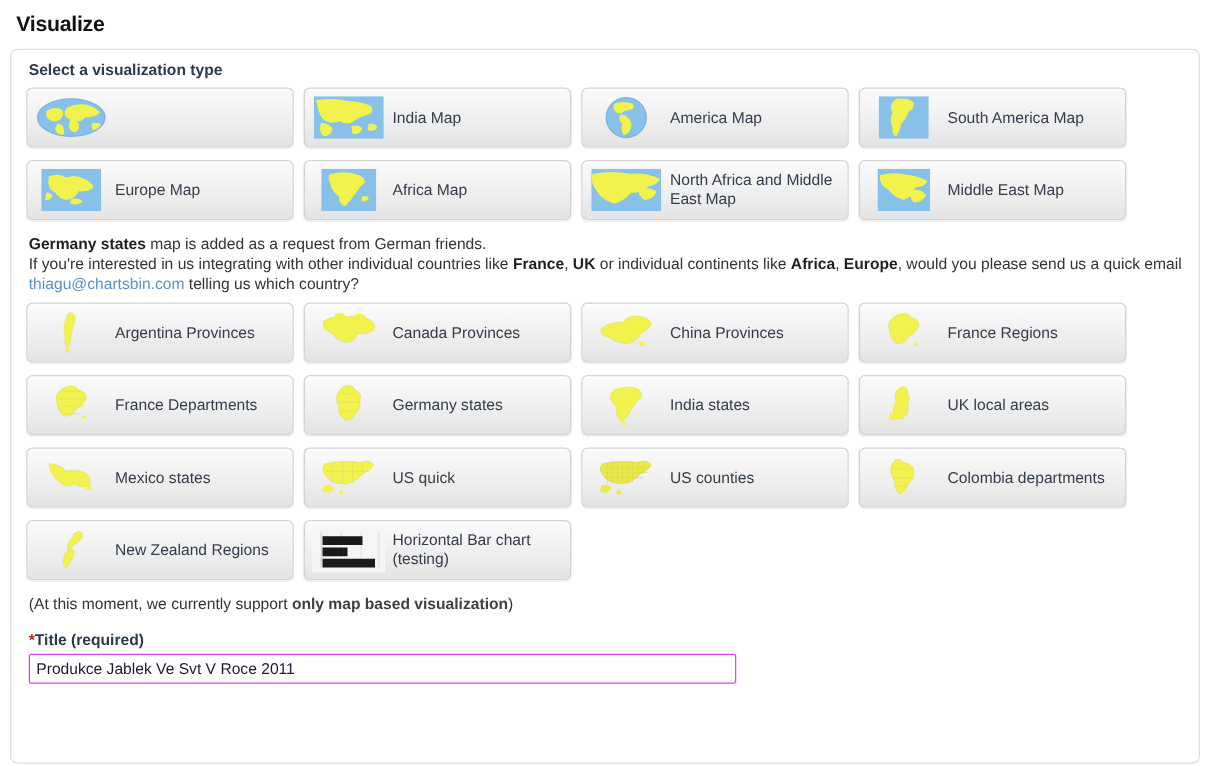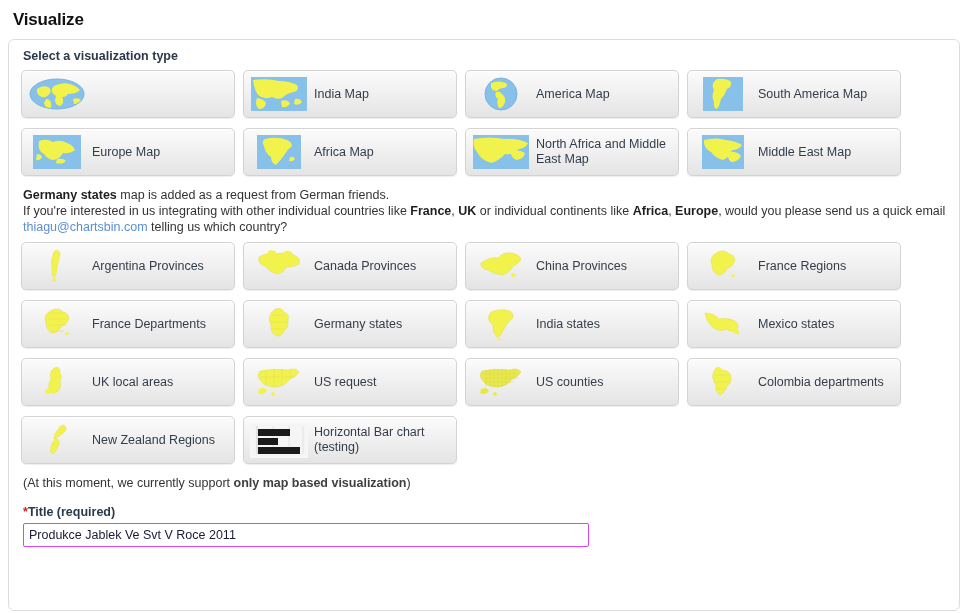--- a/index.html
+++ b/index.html
@@ -323,48 +323,48 @@
         <svg width="32" height="34" viewBox="0 0 32 34">
           <path d="M6 5 q10 -4 19 -1 q5 3 2 8 q-5 4 -8 10 q-3 7 -7 8 q-5 -5 -4 -12 q-8 -6 -2 -13z" fill="#f2f24d" stroke="#d8d850" stroke-width="0.4"></path>
           <path d="M14 30 q2 2 1 4 q-3 -1 -2 -4z" fill="#f2f24d"></path>
         </svg>
       </span>
       <span class="btn-label">India states</span>
     </div>
 
     <div class="viz-btn">
       <span class="thumb">
+        <svg width="28" height="34" viewBox="0 0 28 34">
+          <path d="M13 2 q5 1 4 6 q3 4 0 8 q2 7 -3 11 q-5 3 -8 -2 q-1 -7 2 -11 q-3 -8 5 -12z" fill="#f2f24d" stroke="#d8d850" stroke-width="0.4"></path>
+          <path d="M3 24 q5 -2 7 2 q-3 5 -8 2z" fill="#f2f24d"></path>
+        </svg>
+      </span>
+      <span class="btn-label">UK local areas</span>
+    </div>
+
+    <div class="viz-btn">
+      <span class="thumb">
         <svg width="42" height="34" viewBox="0 0 42 34">
           <path d="M3 6 q9 0 14 6 q9 -2 16 2 q5 4 2 9 q-6 3 -11 -1 q-6 4 -12 -1 q-7 -4 -9 -15z" fill="#f2f24d" stroke="#d8d850" stroke-width="0.4"></path>
           <path d="M33 21 q5 2 4 6 q-4 1 -6 -3z" fill="#f2f24d"></path>
         </svg>
       </span>
       <span class="btn-label">Mexico states</span>
-    </div>
-
-    <div class="viz-btn">
-      <span class="thumb">
-        <svg width="28" height="34" viewBox="0 0 28 34">
-          <path d="M13 2 q5 1 4 6 q3 4 0 8 q2 7 -3 11 q-5 3 -8 -2 q-1 -7 2 -11 q-3 -8 5 -12z" fill="#f2f24d" stroke="#d8d850" stroke-width="0.4"></path>
-          <path d="M3 24 q5 -2 7 2 q-3 5 -8 2z" fill="#f2f24d"></path>
-        </svg>
-      </span>
-      <span class="btn-label">UK local areas</span>
     </div>
 
     <div class="viz-btn">
       <span class="thumb">
         <svg width="46" height="34" viewBox="0 0 46 34">
           <path d="M4 6 q14 -3 28 -1 q7 -3 11 2 q-3 5 -9 7 q-5 7 -14 8 q-11 0 -15 -6 q-5 -5 -1 -10z" fill="#f2f24d" stroke="#d8d850" stroke-width="0.4"></path>
           <path d="M10 5 v16 M18 4 v18 M26 4 v17 M34 6 v9 M5 12 h34" stroke="#dede60" stroke-width="0.5" fill="none"></path>
           <path d="M3 24 q6 -3 8 2 q-3 5 -9 2z" fill="#f2f24d"></path>
           <path d="M16 27 q3 0 3 3 q-3 2 -4 -1z" fill="#f2f24d"></path>
         </svg>
       </span>
-      <span class="btn-label">US request</span>
+      <span class="btn-label">US quick</span>
     </div>
 
     <div class="viz-btn">
       <span class="thumb">
         <svg width="46" height="34" viewBox="0 0 46 34">
           <path d="M4 6 q14 -3 28 -1 q7 -3 11 2 q-3 5 -9 7 q-5 7 -14 8 q-11 0 -15 -6 q-5 -5 -1 -10z" fill="#e8e84a" stroke="#cfcf48" stroke-width="0.4"></path>
           <path d="M8 5 v17 M12 4 v18 M16 4 v18 M20 4 v18 M24 4 v18 M28 4 v17 M32 5 v13 M36 6 v9 M5 9 h36 M5 13 h36 M6 17 h30" stroke="#d6d650" stroke-width="0.4" fill="none"></path>
           <path d="M3 24 q6 -3 8 2 q-3 5 -9 2z" fill="#e8e84a"></path>
           <path d="M16 27 q3 0 3 3 q-3 2 -4 -1z" fill="#e8e84a"></path>
         </svg>

